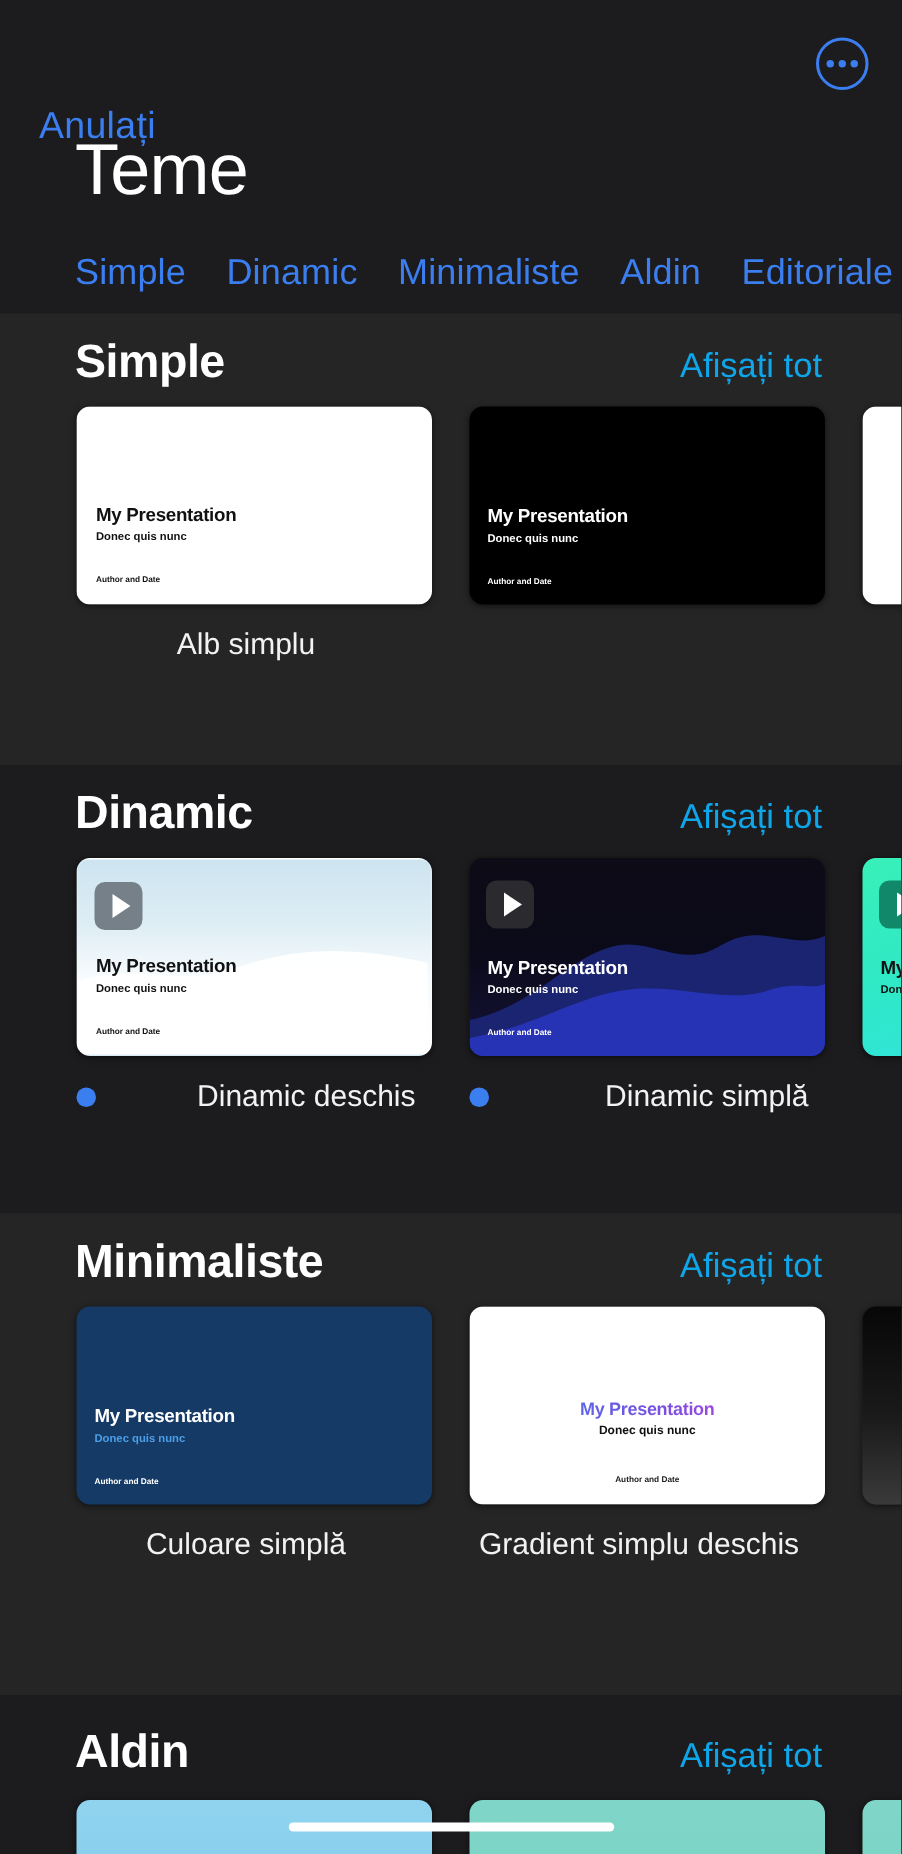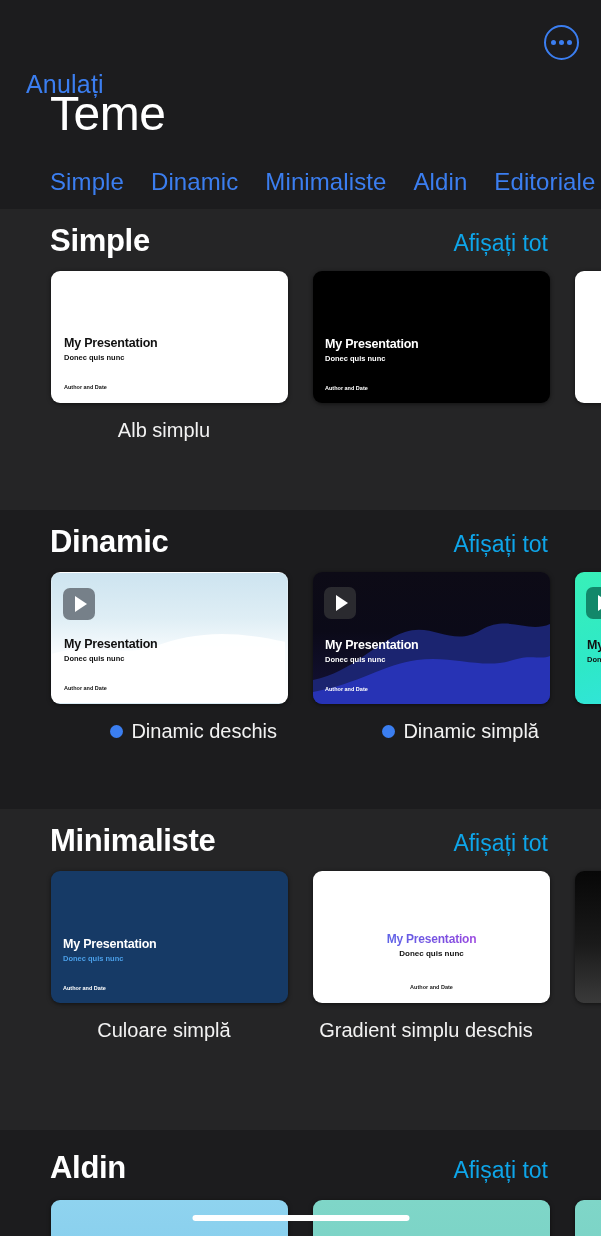--- a/index.html
+++ b/index.html
@@ -52,21 +52,21 @@
   .row { position: relative; height: 0; }
   .card-wrap { position: absolute; top: 0; width: 226px; }
   .thumb {
     position: relative; width: 237px; height: 132px; border-radius: 9px; overflow: hidden;
     box-shadow: 0 1px 4px rgba(0,0,0,.55);
   }
   .thumb.border { border: 1px solid rgba(255,255,255,.25); }
   .card-label {
     margin-top: 16px; text-align: center; font-size: 20px; color: #f2f2f2; line-height: 1.15;
   }
-  .card-label.dotted { display: flex; align-items: center; justify-content: flex-end; gap: 8px; }
+  .card-label.dotted { display: flex; align-items: center; justify-content: space-between; gap: 8px; }
   .dot { width: 13px; height: 13px; border-radius: 50%; background: #3b7ef0; flex: none; }
 
   
   .t-title { position: absolute; left: 12px; bottom: 52px; font-size: 12.5px; font-weight: bold; letter-spacing: -.2px; }
   .t-sub   { position: absolute; left: 12px; bottom: 40px; font-size: 7.5px; font-weight: bold; }
   .t-auth  { position: absolute; left: 12px; bottom: 12px; font-size: 5.5px; font-weight: bold; }
 
   .centered .t-title { left: 0; right: 0; text-align: center; bottom: 56px; font-size: 12px; }
   .centered .t-sub   { left: 0; right: 0; text-align: center; bottom: 44px; font-size: 8px; color: #111; }
   .centered .t-auth  { left: 0; right: 0; text-align: center; bottom: 12px; color: #222; }

